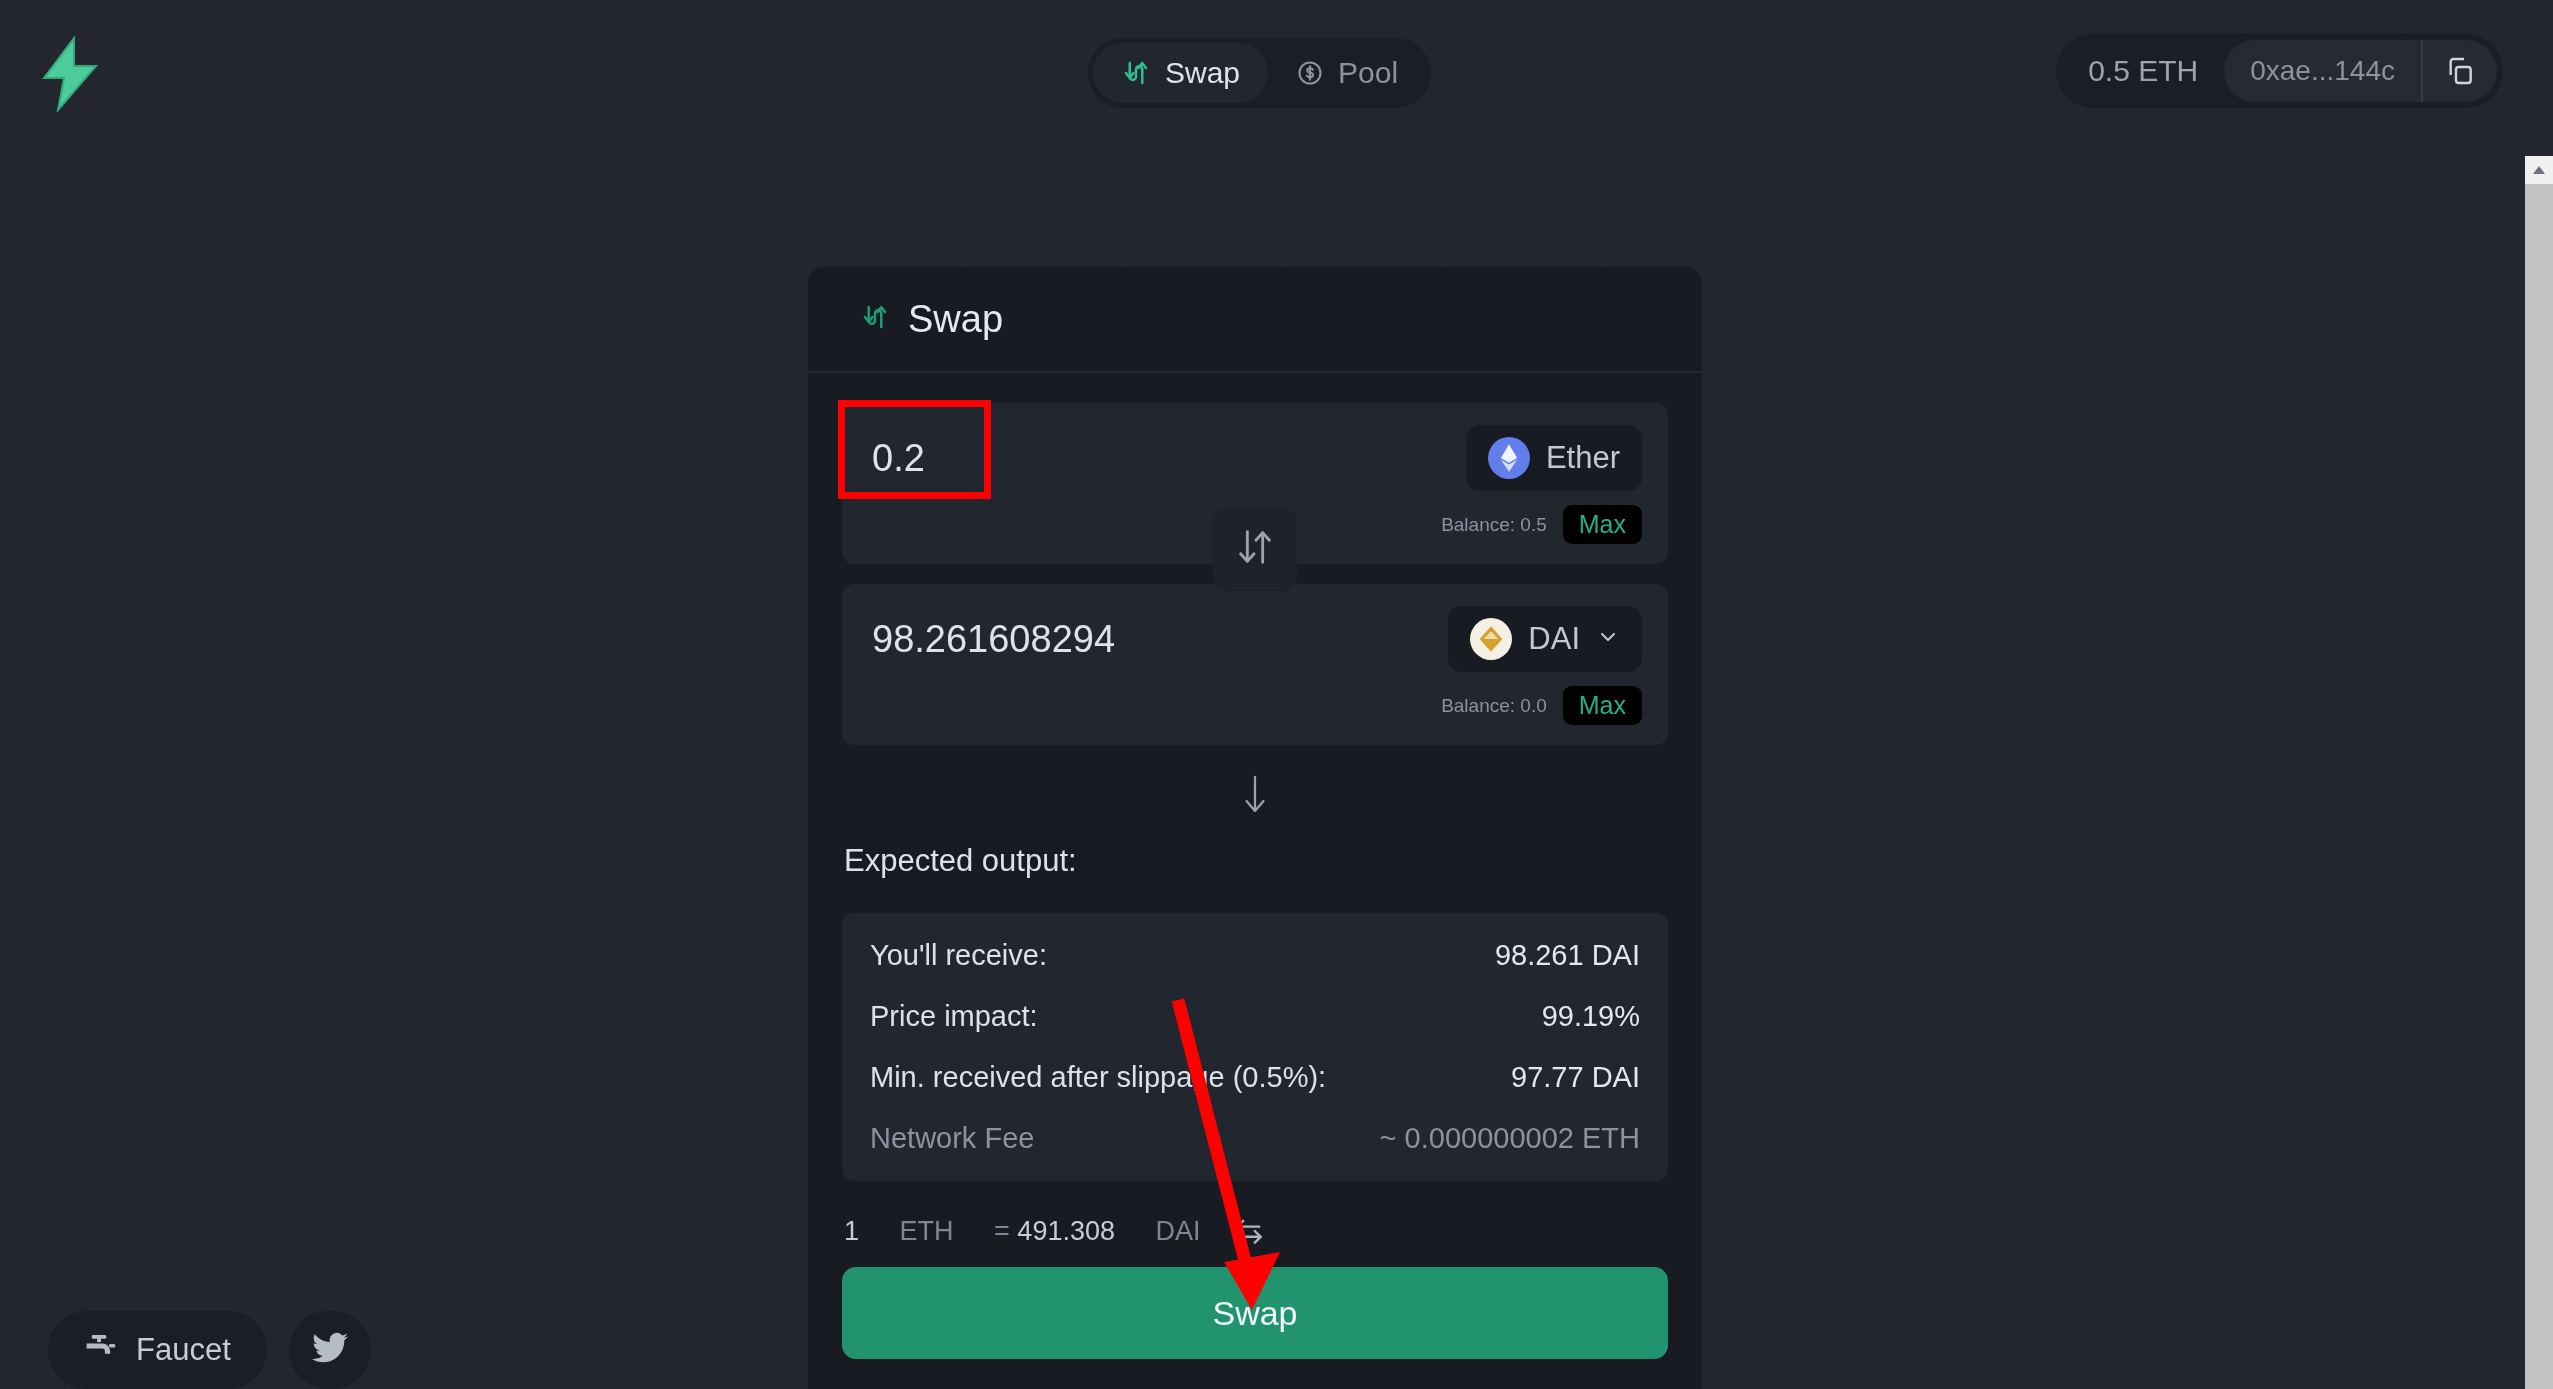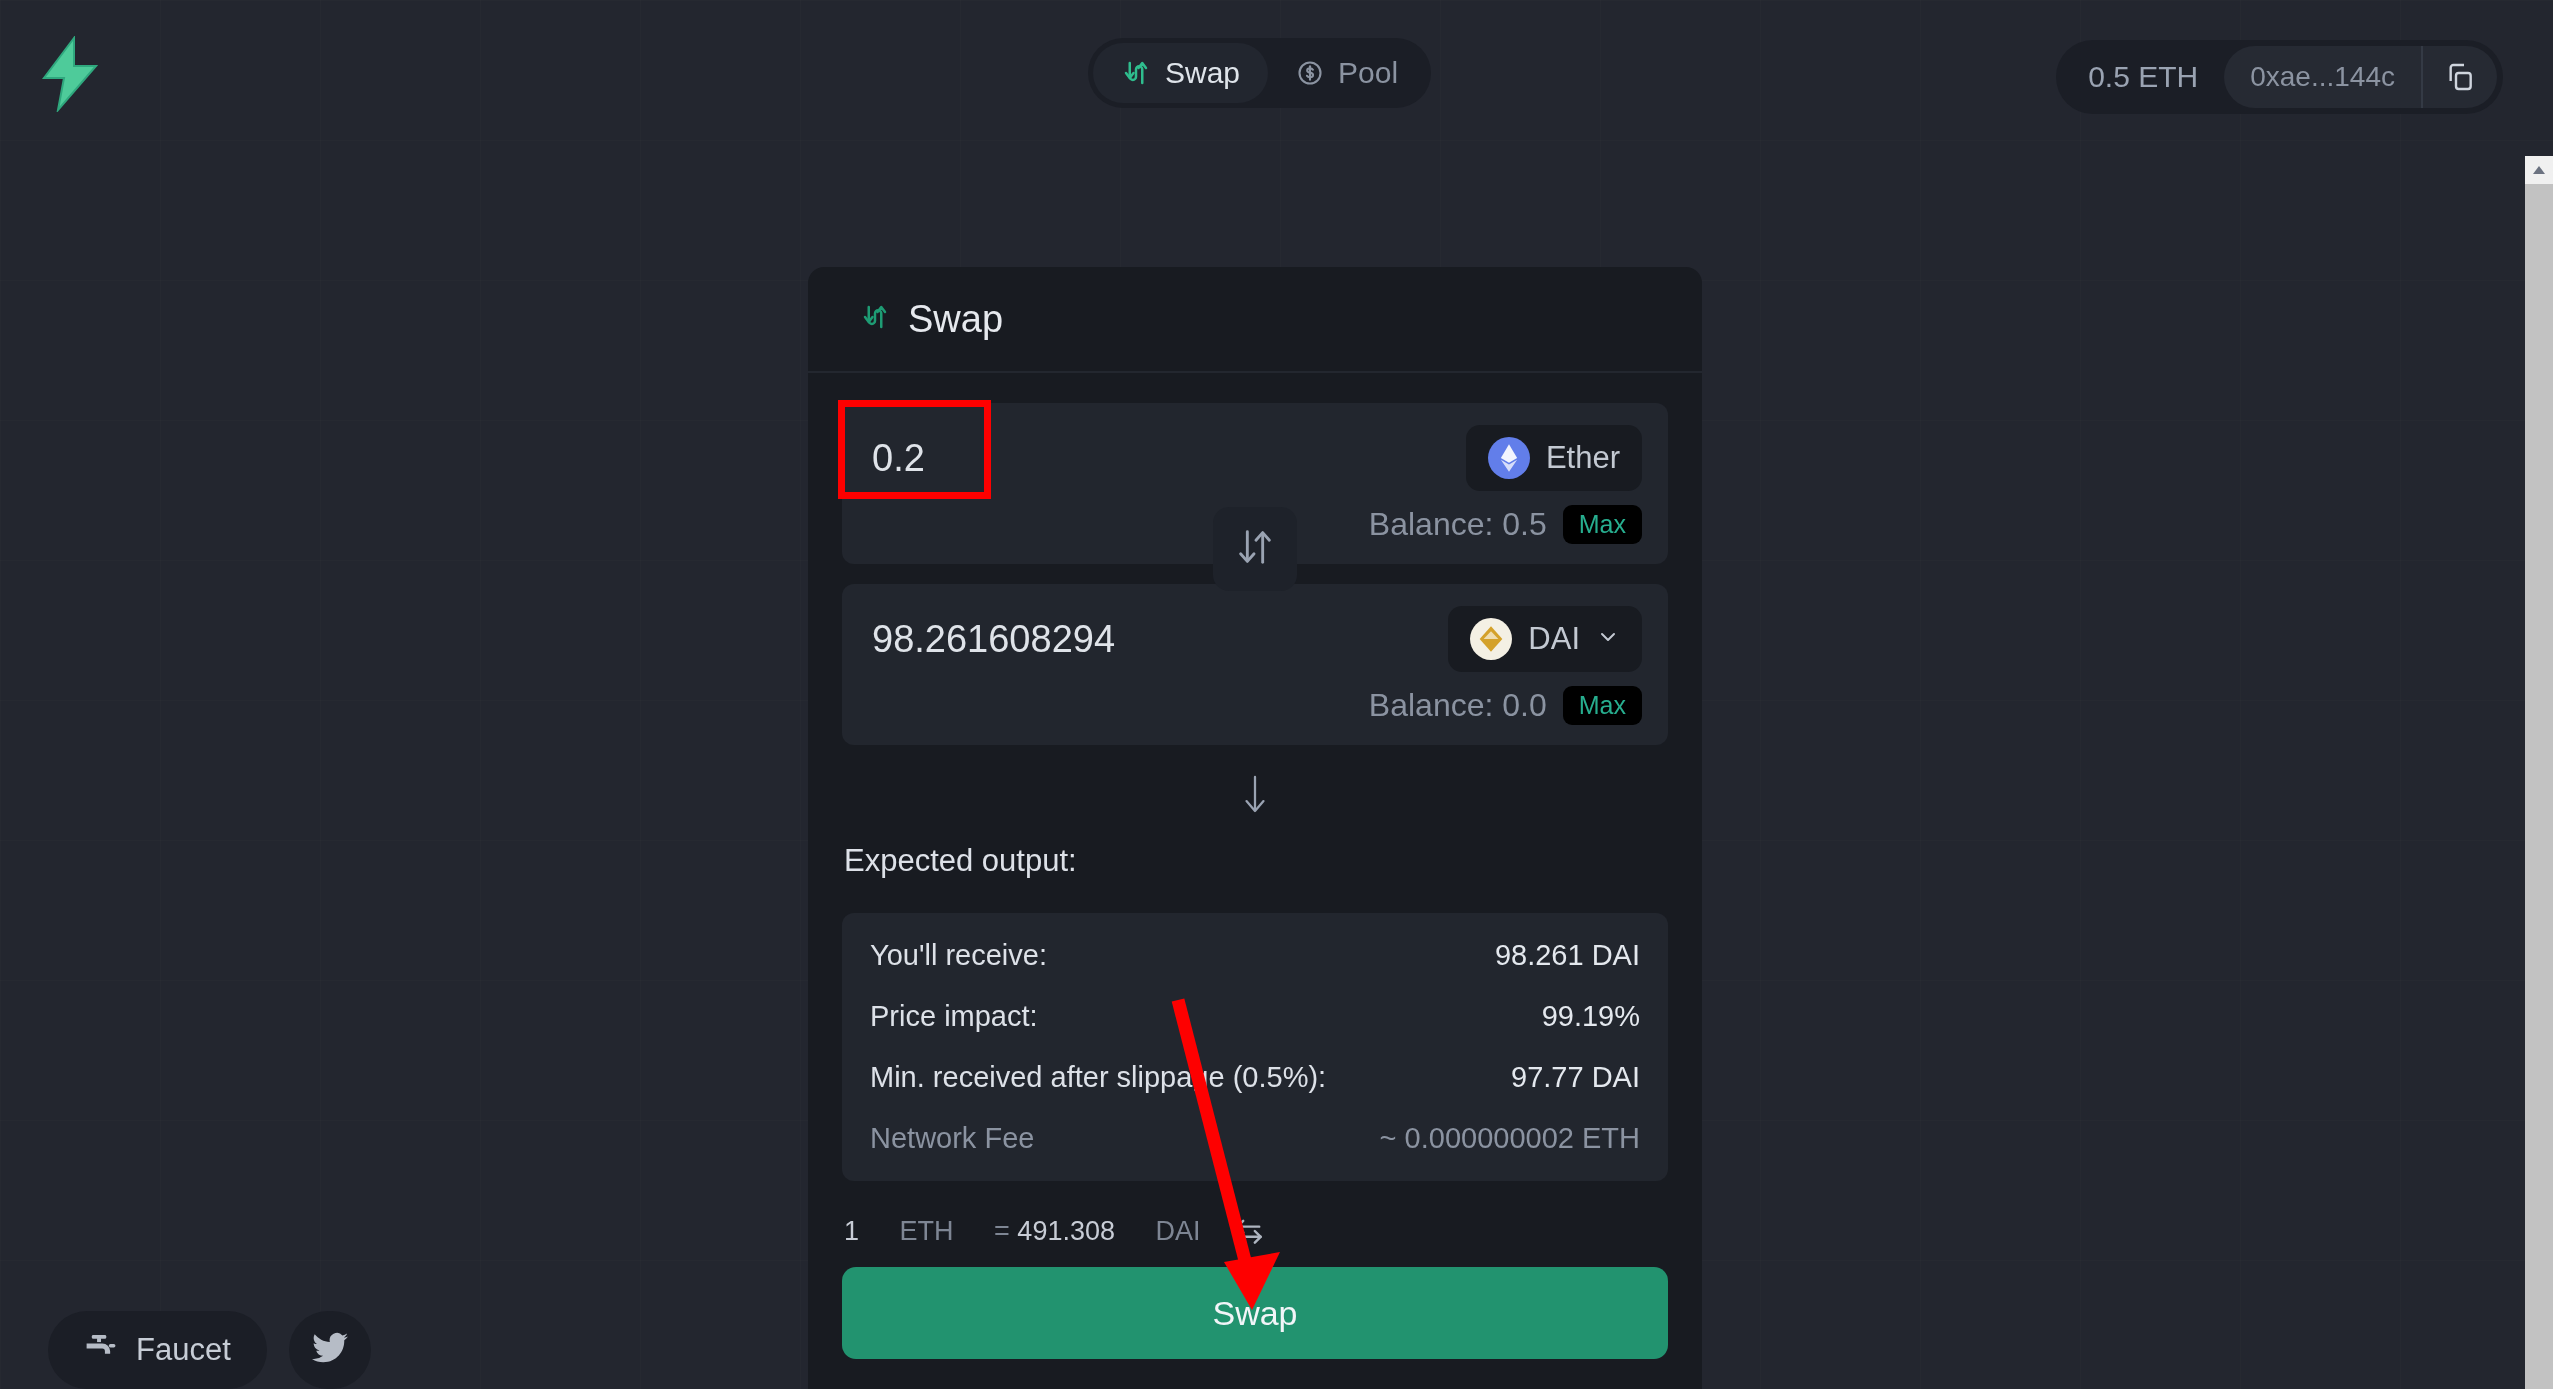--- a/index.html
+++ b/index.html
@@ -74,21 +74,21 @@
   }
   .nav-tab.active {
     background: #22262f;
     color: #dfe4ea;
   }
   .nav-tab .tab-ic { display: flex; align-items: center; }
 
   .wallet {
     position: absolute;
     right: 50px;
-    top: 40px;
+    top: 34px;
     height: 74px;
     display: flex;
     align-items: center;
     background: #1b1e26;
     border-radius: 38px;
     padding: 0 6px 0 0;
   }
   .wallet-balance {
     padding: 0 26px 0 32px;
     font-size: 30px;
@@ -203,21 +203,21 @@
   .coin.dai { background: #f4f0e4; }
 
   .balance-row {
     display: flex;
     align-items: center;
     justify-content: flex-end;
     gap: 16px;
     margin-top: 14px;
   }
   .balance-text {
-    font-size: 32px;
+    font-size: 19px;
     color: #8b93a1;
     white-space: nowrap;
     text-align: right;
   }
   .max-badge {
     background: #000000;
     color: #27ae8f;
     font-size: 25px;
     padding: 5px 16px;
     border-radius: 9px;

